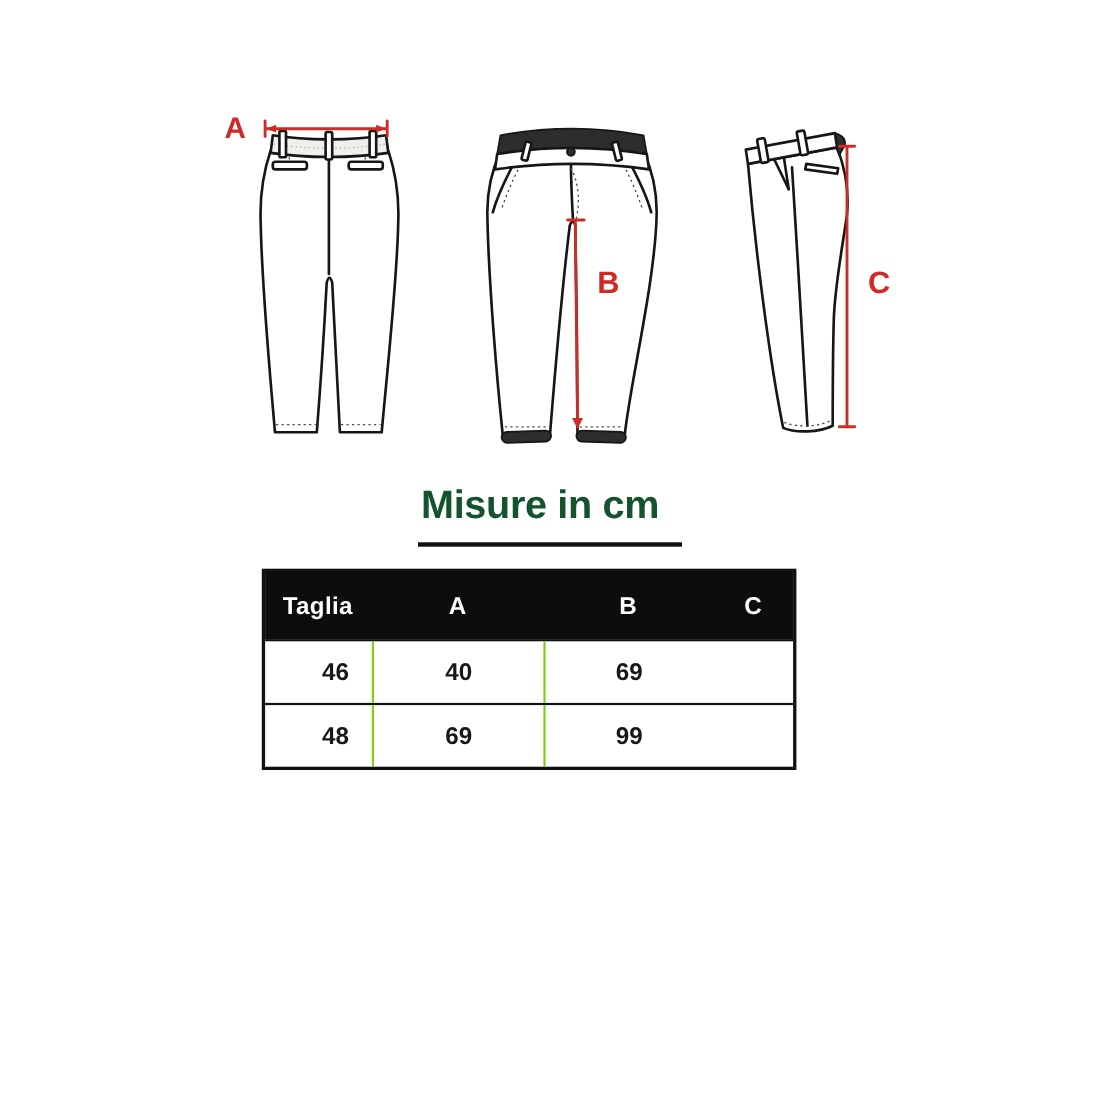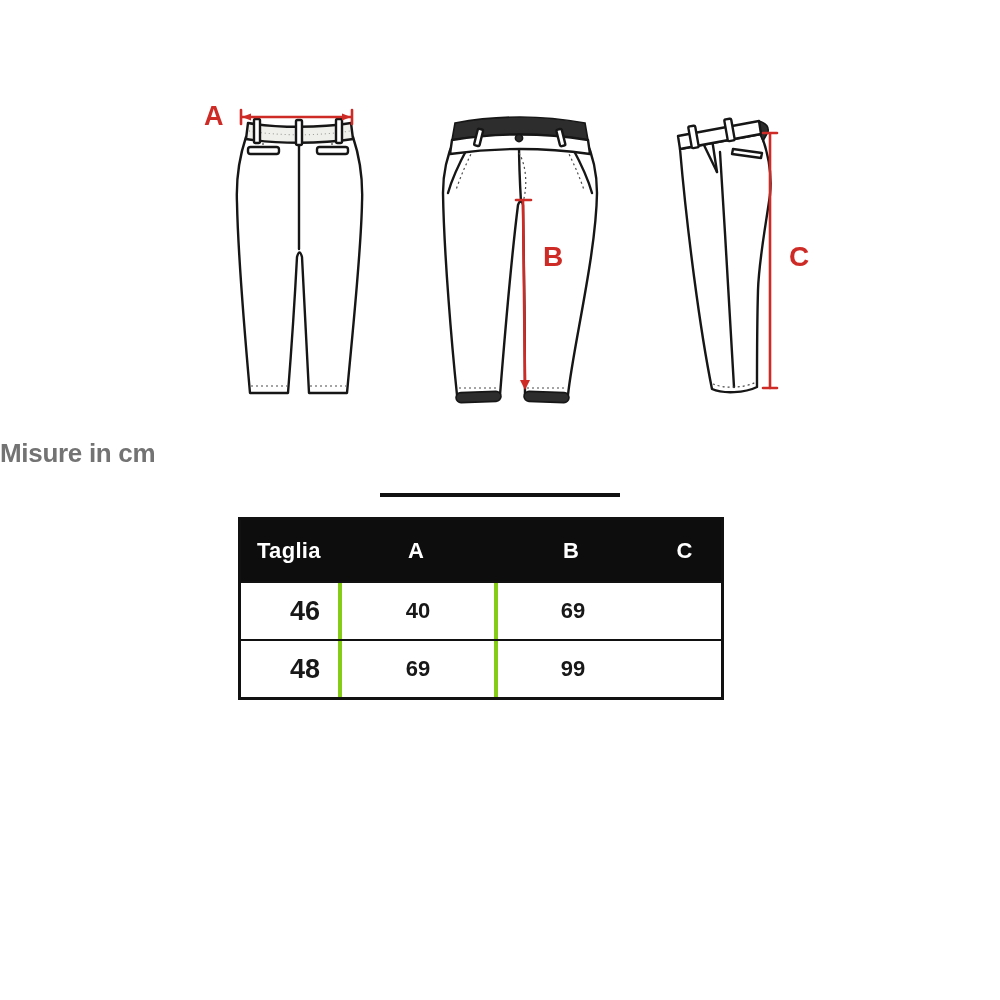--- a/index.html
+++ b/index.html
@@ -31,41 +31,41 @@
   .measure-label{
     position:absolute;color:var(--accent-red);
     font-weight:800;font-size:28px;line-height:1;letter-spacing:0;
   }
   #label-a{left:204px;top:103px;font-size:27px;}
   #label-b{left:543px;top:243px;}
   #label-c{left:789px;top:243px;}
 
   .chart-title{
     position:absolute;left:0;top:438px;width:982px;
-    text-align:left;font-size:26px;font-weight:800;color:#737373;
+    text-align:center;font-size:36px;font-weight:800;color:#14532d;
     letter-spacing:-0.3px;
   }
   .title-underline{
     position:absolute;left:380px;top:493px;width:240px;height:4px;background:#111;
   }
 
   .size-table{
     position:absolute;left:238px;top:517px;width:486px;
     border:3px solid #111;background:#fff;
   }
   .t-row{display:grid;grid-template-columns:97px 156px 154px 1fr;}
   .t-head{background:var(--table-header-bg);color:var(--table-header-text);height:61px;}
   .t-head .t-cell{border-left:none;}
   .t-body{height:58px;border-top:2px solid #111;}
   .t-cell{
     display:flex;align-items:center;justify-content:center;
     font-weight:700;font-size:22px;
   }
-  .t-body .t-cell{border-left:4px solid #84cc16;color:#181818;}
-  .t-body .t-cell:first-child{border-left:none;font-size:27px;padding-left:31px;}
+  .t-body .t-cell{border-left:2px solid #84cc16;color:#181818;}
+  .t-body .t-cell:first-child{border-left:none;font-size:22px;padding-left:31px;}
   .t-head .t-cell:first-child{justify-content:flex-start;padding-left:16px;font-size:22px;letter-spacing:0.3px;}
 </style>
 </head>
 <body>
 
 <div class="canvas">
 
   <svg id="back-view" class="drawing" width="150" height="310" viewBox="0 0 150 310">
     <g>
       <path class="ink-fill" d="M28 42

